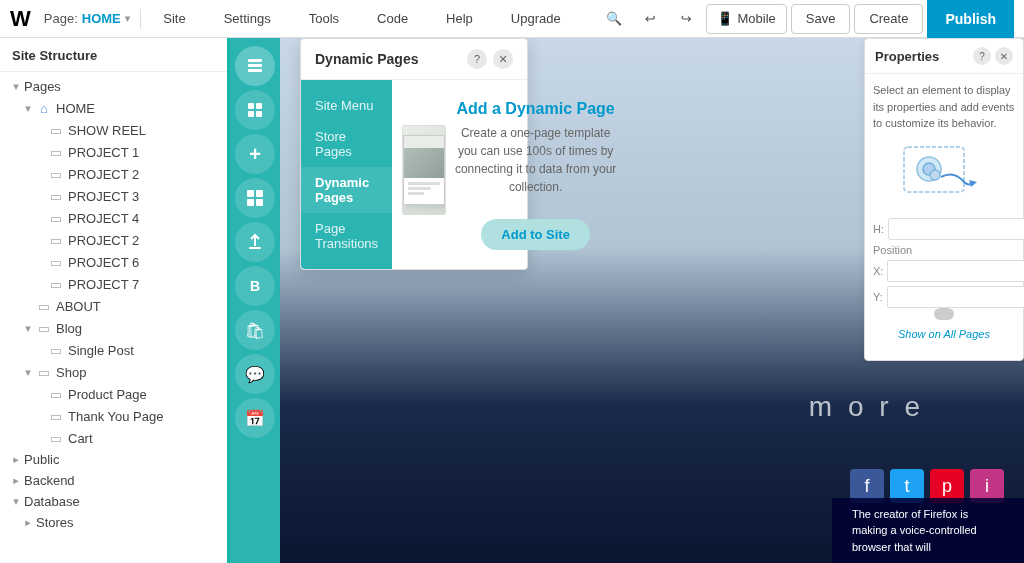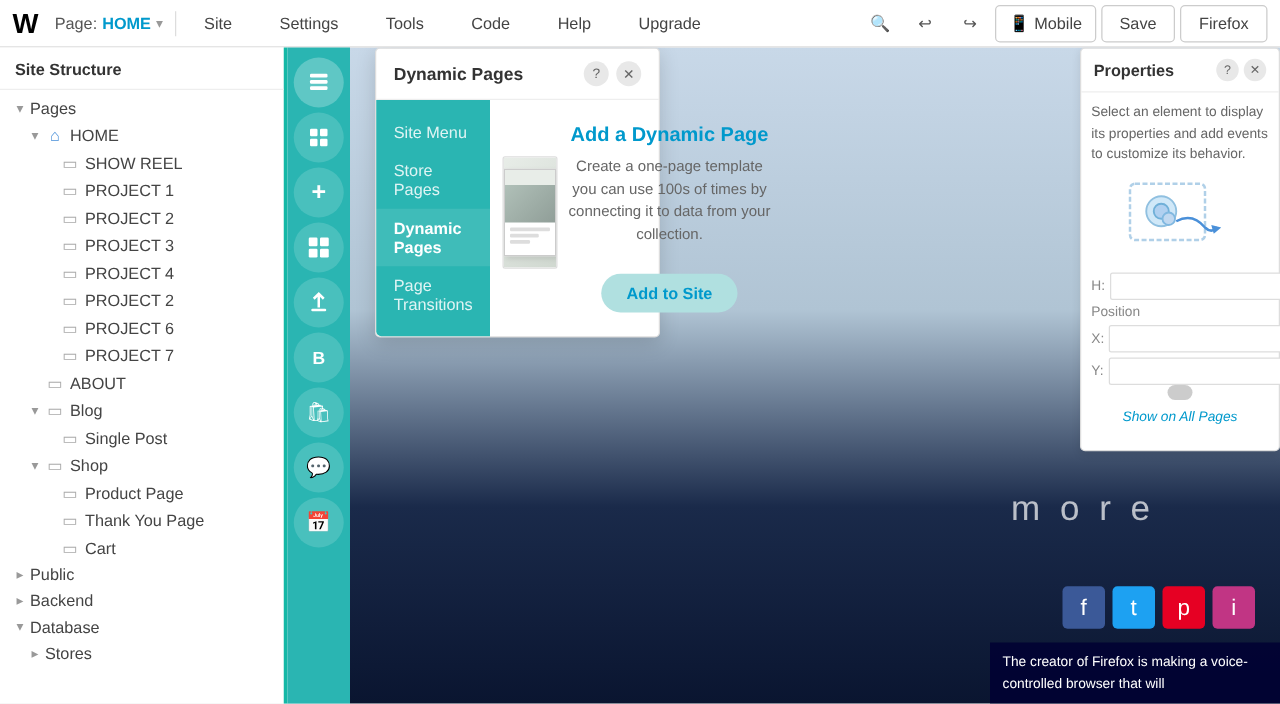--- a/index.html
+++ b/index.html
@@ -188,22 +188,22 @@
     .canvas-social {
       position: absolute; bottom: 60px; right: 20px;
       display: flex; gap: 6px;
     }
     .social-icon { width: 34px; height: 34px; border-radius: 4px; display: flex; align-items: center; justify-content: center; font-size: 18px; color: #fff; }
     .social-fb { background: #3b5998; }
     .social-tw { background: #1da1f2; }
     .social-pi { background: #e60023; }
     .social-ig { background: #c13584; }
     .canvas-firefox-box {
-      position: absolute; bottom: 0; right: 0; width: 232px;
-      background: rgba(0,0,50,0.85); color: #fff; padding: 8px 10px;
+      position: absolute; bottom: 0; right: 0; width: 192px;
+      background: rgba(0,0,50,0.85); color: #fff; padding: 8px 20px;
       font-size: 11px; line-height: 1.5;
     }
     .canvas-R {
       position: absolute; top: 10px; right: 15px;
       font-size: 40px; font-weight: bold; color: rgba(150,50,50,0.7);
     }
   </style>
 </head>
 <body>
 
@@ -223,21 +223,22 @@
   </nav>
   <div class="top-actions">
     <div class="icon-btn">🔍</div>
     <div class="icon-btn">↩</div>
     <div class="icon-btn">↪</div>
     <div class="mobile-btn">
       <span>📱</span>
       <span>Mobile</span>
     </div>
     <button class="save-btn">Save</button>
-    <button class="preview-btn">Firefox</button>
+    <button class="preview-btn">Create</button>
+    <button class="publish-btn">Publish</button>
   </div>
 </div>
 
 <div class="main-area">
 
   <div class="sidebar">
     <div class="sidebar-title">Site Structure</div>
     <div class="tree-section">
 
       <div class="tree-item indent-0">

